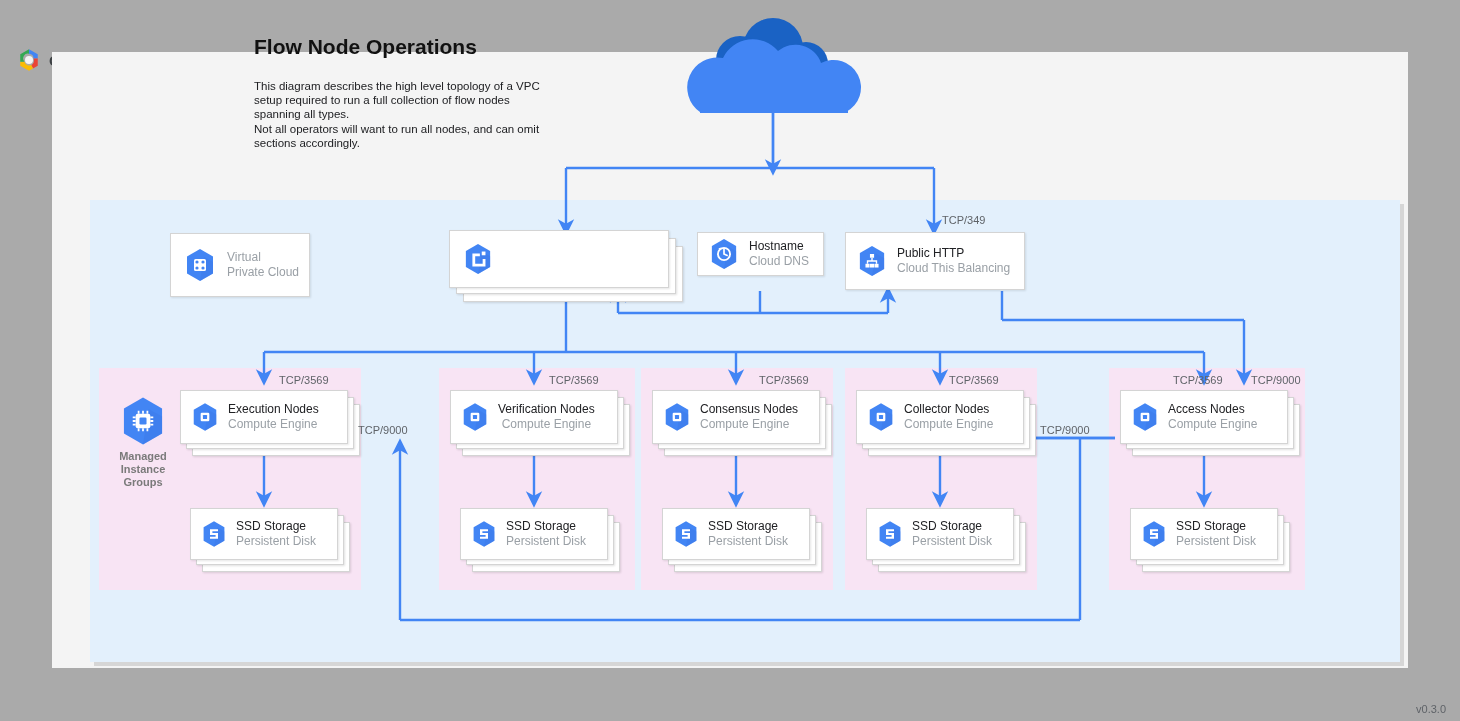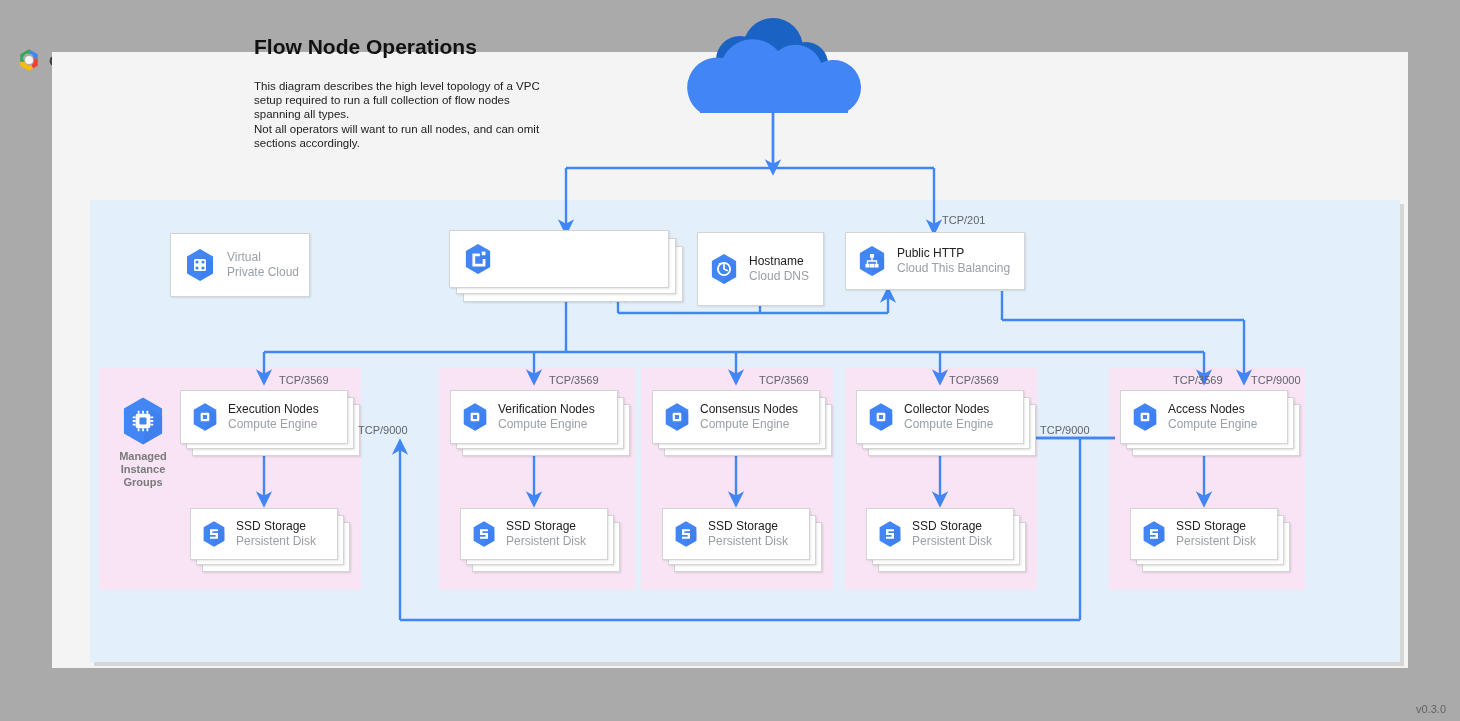--- a/index.html
+++ b/index.html
@@ -220,21 +220,21 @@
       <svg width="28" height="32" viewBox="0 0 30 34">
           <path d="M15 1 L28 8.5 L28 25.5 L15 33 L2 25.5 L2 8.5 Z" fill="#4285f4"></path>
           <path d="M15 33 L28 25.5 L28 14 L19 9 Z" fill="#3b78e7" opacity=".45"></path>
           <path d="M9 11 h8 v3 h-5 v8 h8 v-5 h3 v8 h-14 z" fill="#fff"></path>
           <rect x="19" y="9" width="4" height="4" fill="#fff"></rect>
         </svg>
     </span>
   </div>
 </div>
 
-<div class="card" style="left:697px;top:232px;width:127px;height:74px;padding-left:12px;gap:11px;">
+<div class="card" style="left:697px;top:232px;width:127px;height:44px;padding-left:12px;gap:11px;">
   <span class="ico">
     <svg width="28" height="32" viewBox="0 0 30 34">
         <path d="M15 1 L28 8.5 L28 25.5 L15 33 L2 25.5 L2 8.5 Z" fill="#4285f4"></path>
         <path d="M15 33 L28 25.5 L28 14 L19 9 Z" fill="#3b78e7" opacity=".45"></path>
         <circle cx="15" cy="17" r="6.5" fill="none" stroke="#fff" stroke-width="2"></circle>
         <path d="M15 10.5 L15 17 L19 19" stroke="#fff" stroke-width="1.8" fill="none"></path>
         <path d="M9 11 l2.5 -1 l0 3 z" fill="#fff"></path>
       </svg>
   </span>
   <span class="txt">
@@ -310,21 +310,21 @@
     <span class="txt">
       <span class="t1">SSD Storage</span>
       <span class="t2">Persistent Disk</span>
     </span>
   </div>
 </div>
 
 <div class="stack" style="left:450px;top:390px;width:190px;height:70px;">
   <div class="lay" style="left:12px;top:14px;width:168px;height:52px;"></div>
   <div class="lay" style="left:6px; top:7px; width:168px;height:52px;"></div>
-  <div class="card front" style="left:0;top:0;width:168px;height:54px;padding-left:11px;gap:10px;">
+  <div class="card front" style="left:0;top:0;width:168px;height:54px;padding-left:11px;gap:10px;text-align:center;">
     <span class="ico">
       <svg width="26" height="30" viewBox="0 0 30 34">
           <path d="M15 1 L28 8.5 L28 25.5 L15 33 L2 25.5 L2 8.5 Z" fill="#4285f4"></path>
           <path d="M15 33 L28 25.5 L28 14 L19 9 Z" fill="#3b78e7" opacity=".45"></path>
           <rect x="10" y="12" width="10" height="10" rx="1.4" fill="#fff"></rect>
           <rect x="12.6" y="14.6" width="4.8" height="4.8" rx=".8" fill="#4285f4"></rect>
         </svg>
     </span>
     <span class="txt">
       <span class="t1">Verification Nodes</span>
@@ -451,21 +451,21 @@
           <path d="M10 11 h10 v2.6 h-7 v2 h7 v7.4 h-10 v-2.6 h7 v-2 h-7 z" fill="#fff"></path>
         </svg>
     </span>
     <span class="txt">
       <span class="t1">SSD Storage</span>
       <span class="t2">Persistent Disk</span>
     </span>
   </div>
 </div>
 
-<div class="port" style="left:942px;  top:214px;">TCP/201</div>
+<div class="port" style="left:942px;  top:214px;">TCP/349</div>
 <div class="port" style="left:279px;  top:374px;">TCP/3569</div>
 <div class="port" style="left:549px;  top:374px;">TCP/3569</div>
 <div class="port" style="left:759px;  top:374px;">TCP/3569</div>
 <div class="port" style="left:949px;  top:374px;">TCP/3569</div>
 <div class="port" style="left:1173px; top:374px;">TCP/3569</div>
 <div class="port" style="left:1251px; top:374px;">TCP/9000</div>
 <div class="port" style="left:358px; top:424px;">TCP/9000</div>
 <div class="port" style="left:1040px;top:424px;">TCP/9000</div>
 
 <div id="version">v0.3.0</div>

